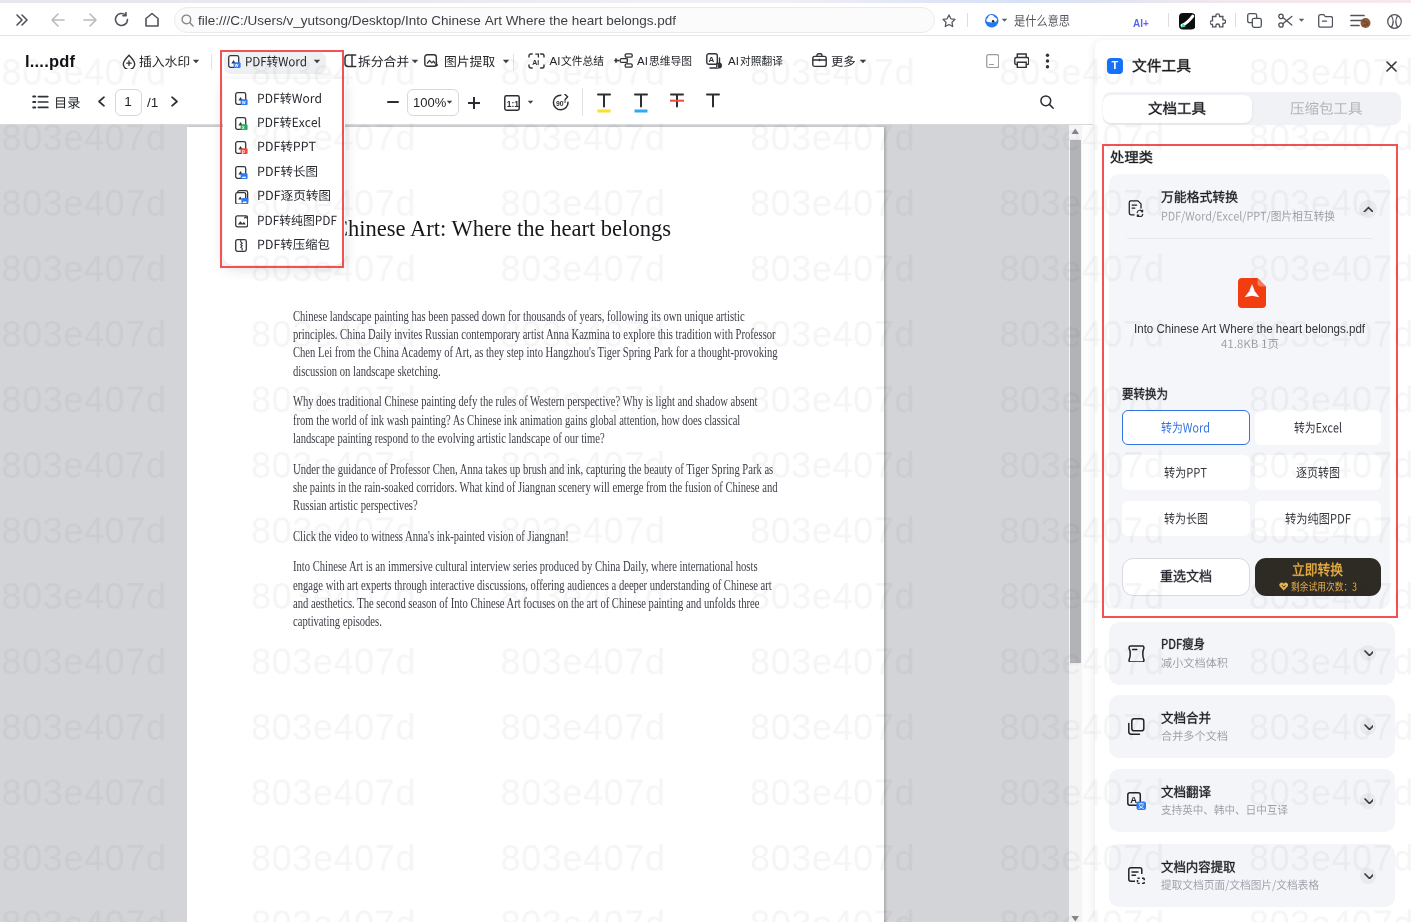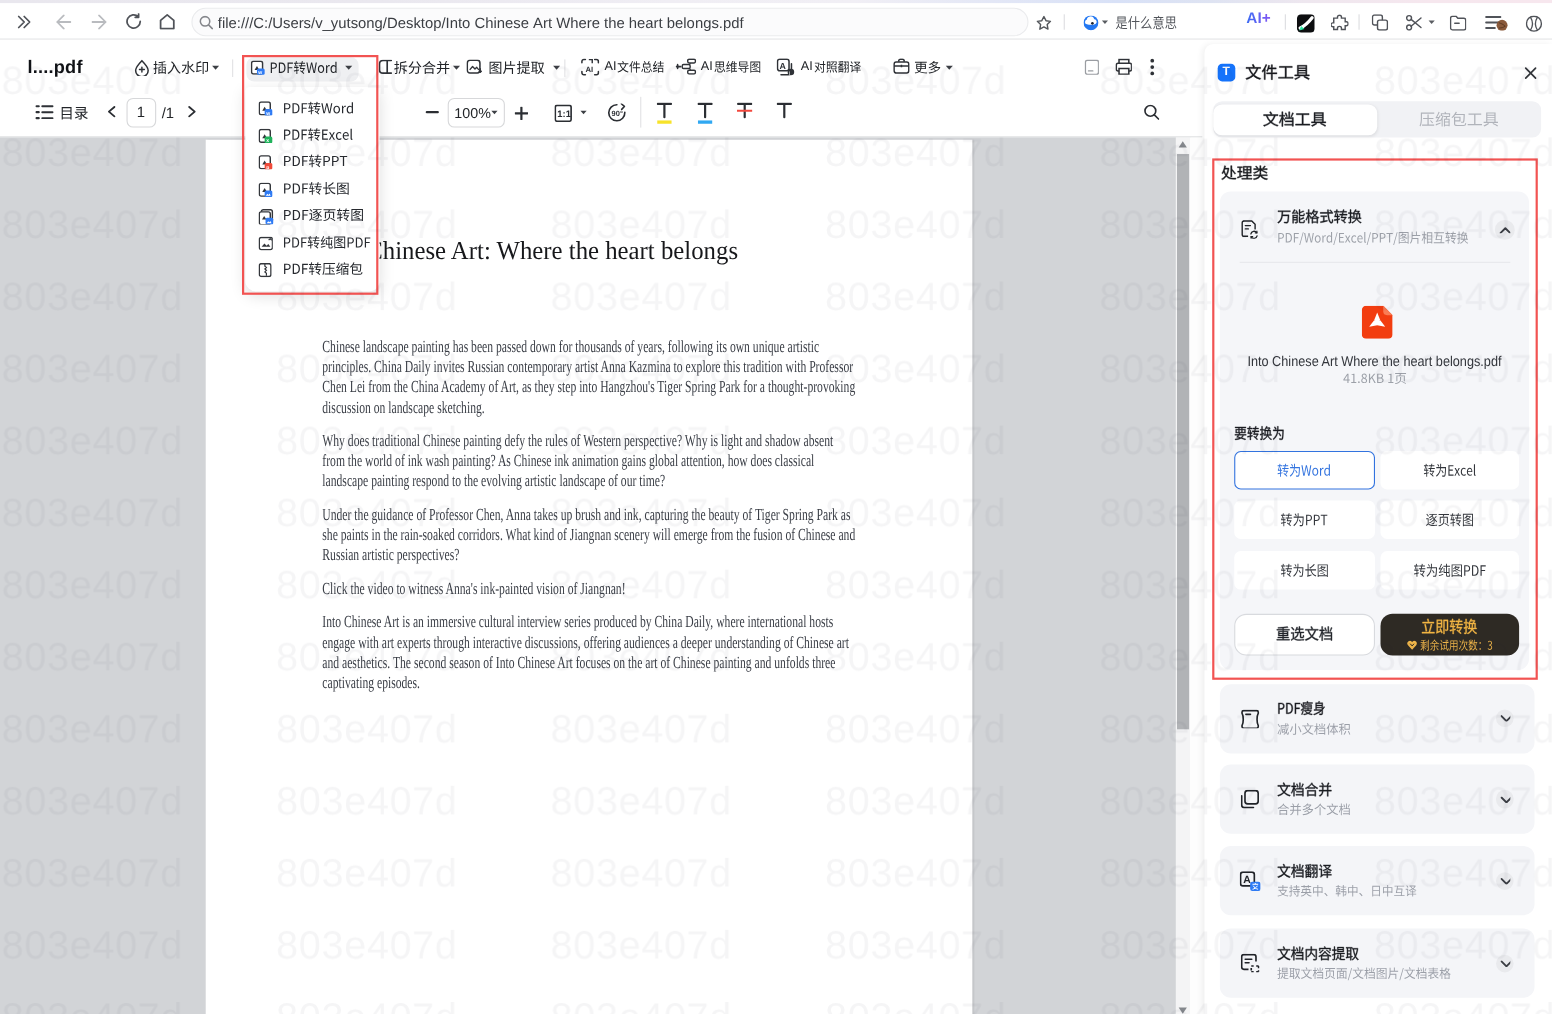--- a/index.html
+++ b/index.html
@@ -42,21 +42,21 @@
   </svg>
 <svg class="ck " style="position:absolute;left:1013.5px;top:13.6px;" width="56" height="13.2" viewBox="0 0 5000 1000" preserveAspectRatio="none">
     <g fill="#53565c" transform="translate(0,880) scale(1,-1)">
       <use href="#u662F" x="0"></use>
       <use href="#u4EC0" x="1000"></use>
       <use href="#u4E48" x="2000"></use>
       <use href="#u610F" x="3000"></use>
       <use href="#u601D" x="4000"></use>
     </g>
   </svg>
-<div class="abs" style="left:1133px;top:8px;font-size:14px;font-weight:bold;background:linear-gradient(90deg,#3a6cf3,#8457f3);-webkit-background-clip:text;background-clip:text;color:transparent;letter-spacing:0">AI+</div>
+<div class="abs" style="left:1133px;top:18px;font-size:10px;font-weight:bold;background:linear-gradient(90deg,#3a6cf3,#8457f3);-webkit-background-clip:text;background-clip:text;color:transparent;letter-spacing:0">AI+</div>
 <div class="abs" style="left:1168px;top:13px;width:1px;height:14px;background:#dcdde0"></div>
 <svg style="position:absolute;left:1178.5px;top:13px;" width="16.5" height="16.5" viewBox="0 0 16.5 16.5" fill="none">
     <rect x="0" y="0" width="16.5" height="16.5" rx="4" fill="#0d0e10"></rect>
     <path d="M3 12.5C6.5 11 10.5 7.5 13.8 3.2" stroke="#fff" stroke-width="3" stroke-linecap="round"></path>
     <path d="M2.2 14.8l4.6-1.4-3-2.8z" fill="#2fe8a4"></path>
   </svg>
 <svg style="position:absolute;left:1210px;top:13px;" width="15.5" height="15.5" viewBox="0 0 15.5 15.5" fill="none">
     <path d="M5.5 2.2c0-1 .8-1.7 1.8-1.7s1.8.7 1.8 1.7v1h3.4v3.3h1c1 0 1.7.8 1.7 1.8s-.7 1.8-1.7 1.8h-1v3.4H9.1v-1.2c0-.9-.8-1.6-1.8-1.6s-1.8.7-1.8 1.6v1.2H2.1V11H1.3c-1 0-1.7-.8-1.7-1.8S.3 7.5 1.3 7.5h.8V3.2h3.4z" stroke="#505359" stroke-width="1.3" transform="translate(0.4,0.3)"></path>
   </svg>
 <div class="abs" style="left:1235px;top:13px;width:1px;height:14px;background:#dcdde0"></div>

